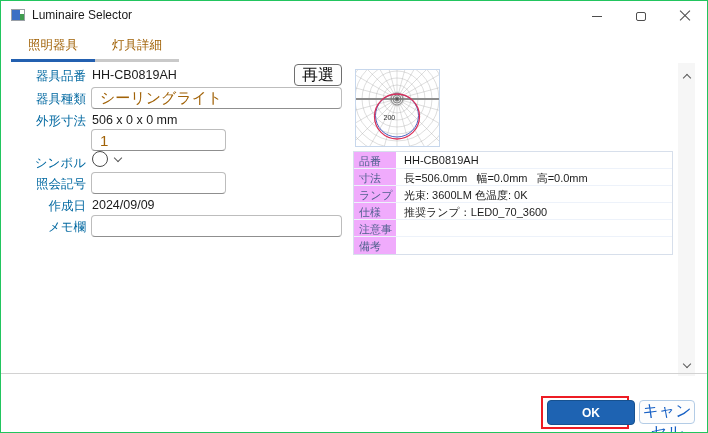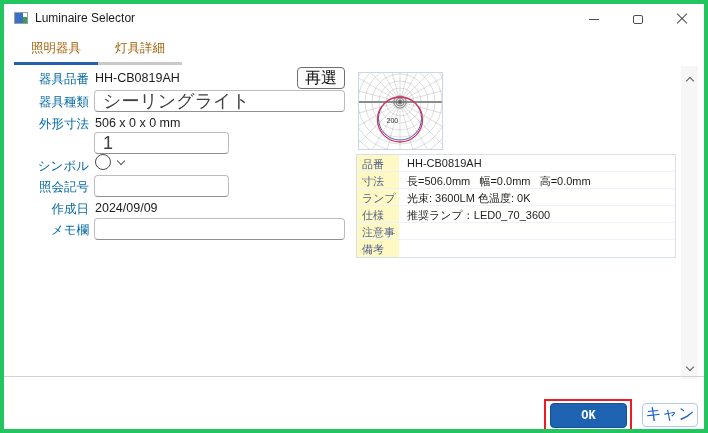--- a/index.html
+++ b/index.html
@@ -1,19 +1,19 @@
 <!DOCTYPE html>
 <html><head>
 <meta charset="utf-8">
 <style>
   * { margin:0; padding:0; box-sizing:border-box; }
   html,body { background:#efefef; font-family:"Liberation Sans","DejaVu Sans",sans-serif; }
   .dialog {
     position:relative; width:708px; height:433px; background:#ffffff;
-    border:4px solid #22c55e; overflow:hidden;
+    border:1px solid #22c55e; overflow:hidden;
   }
   
   .titlebar { position:absolute; top:0; left:0; right:0; height:30px; background:#ffffff; }
   .app-icon { position:absolute; left:10px; top:8px; width:14px; height:12px;
     border:1px solid #9aa0a6; background:#fff; display:flex; }
   .app-icon .ic-blue { width:8px; height:100%; background:#3b6fc4; }
   .app-icon .ic-green { width:4px; height:6px; background:#3f9c4f; margin-top:4px; }
   .win-title { position:absolute; left:31px; top:7px; font-size:12px; color:#1a1a1a; }
   .win-controls { position:absolute; right:0; top:0; height:30px; display:flex; }
   .win-btn { width:44px; height:30px; display:flex; align-items:center; justify-content:center; }
@@ -26,53 +26,53 @@
   .glyph-close::after { transform:rotate(-45deg); }
   
   .tabs { position:absolute; left:10px; top:36px; display:flex; }
   .tab { width:84px; text-align:center; font-size:12.5px; color:#a16207; padding-bottom:5px; }
   .tab.active { border-bottom:3px solid #2360b0; }
   .tab.inactive { border-bottom:3px solid #c9c9c9; }
   
   .flabel { position:absolute; left:0; width:85px; text-align:right; font-size:12.5px; color:#0369a1; }
   .fvalue { position:absolute; font-size:12.5px; color:#1b1b1b; }
   .ipt { position:absolute; border:1px solid #bdbdbd; border-bottom:1px solid #8f8f8f;
-    border-radius:4px; height:22px; font-size:18px; padding:0 8px; color:#404040; outline:none;
+    border-radius:4px; height:22px; font-size:15px; padding:0 8px; color:#a16207; outline:none;
     font-family:"Liberation Sans","DejaVu Sans",sans-serif; background:#fff; }
   .btn-reselect { position:absolute; left:293px; top:63px; width:48px; height:22px;
     background:#fdfdfd; border:1px solid #6f6f6f; border-radius:4px; font-size:16px; color:#111;
     font-family:"Liberation Sans","DejaVu Sans",sans-serif; }
   .symbol-wrap { position:absolute; left:91px; top:150px; display:flex; align-items:center; }
   .symbol-circle { width:16px; height:16px; border:1.6px solid #4a4a4a; border-radius:50%; background:#fff; }
   .chev { display:inline-block; width:6px; height:6px;
     border-right:1.4px solid #5a5a5a; border-bottom:1.4px solid #5a5a5a; }
   .chev.down { transform:rotate(45deg); margin-left:7px; margin-top:-3px; }
   .chev.up { transform:rotate(-135deg); margin-top:4px; }
   
   .photo-box { position:absolute; left:354px; top:68px; width:85px; height:78px;
     border:1px solid #c7d7ec; background:#fff; }
   .spec-table { position:absolute; left:352px; top:150px; width:320px;
     border:1px solid #d7dfeb; background:#fff; }
   .spec-row { display:flex; height:17px; border-bottom:1px solid #edf2fa; }
   .spec-row:last-child { border-bottom:none; }
-  .spec-label { width:43px; background:#fef9c3; color:#50618e; font-size:11px;
+  .spec-label { width:43px; background:#f0abfc; color:#50618e; font-size:11px;
     padding:2px 0 0 5px; border-right:1px solid #ffffff;font-family:Liberation Serif, serif; }
   .spec-value { flex:1; font-size:11px; color:#1d1d1d; padding:2px 0 0 7px; white-space:pre; }
   
   .scrollbar { position:absolute; left:677px; top:62px; width:17px; height:313px; background:#f6f6f6; }
   .sb-btn { position:absolute; left:0; width:17px; height:17px; display:flex; align-items:center; justify-content:center; }
   .sb-btn.top { top:4px; } .sb-btn.bottom { bottom:4px; }
   
   .footer-sep { position:absolute; left:0; right:0; top:372px; height:1px; background:#d2d2d2; }
   .annotation-box { position:absolute; left:540px; top:395px; width:88px; height:33px;
     border:2px solid #ed1c24; background:transparent; }
-  .btn-ok { position:absolute; left:546px; top:399px; width:77px; height:25px;
+  .btn-ok { position:absolute; left:546px; top:399px; width:88px; height:25px;
     background:#1e63b2; border:1px solid #17518f; border-radius:4px;
     color:#ffffff; font-size:12px; font-weight:bold;
-    font-family:Liberation Mono, monospace; }
+    font-family:Liberation Sans, sans-serif; }
   .btn-cancel { position:absolute; left:638px; top:399px; width:56px; height:24px;
     background:#fdfdfd; border:1px solid #b3cce6; border-radius:4px;
     color:#155fc4; font-size:16px;
     font-family:"Liberation Sans","DejaVu Sans",sans-serif; }
 </style>
 </head>
 <body>
 
 <div class="dialog">
 

